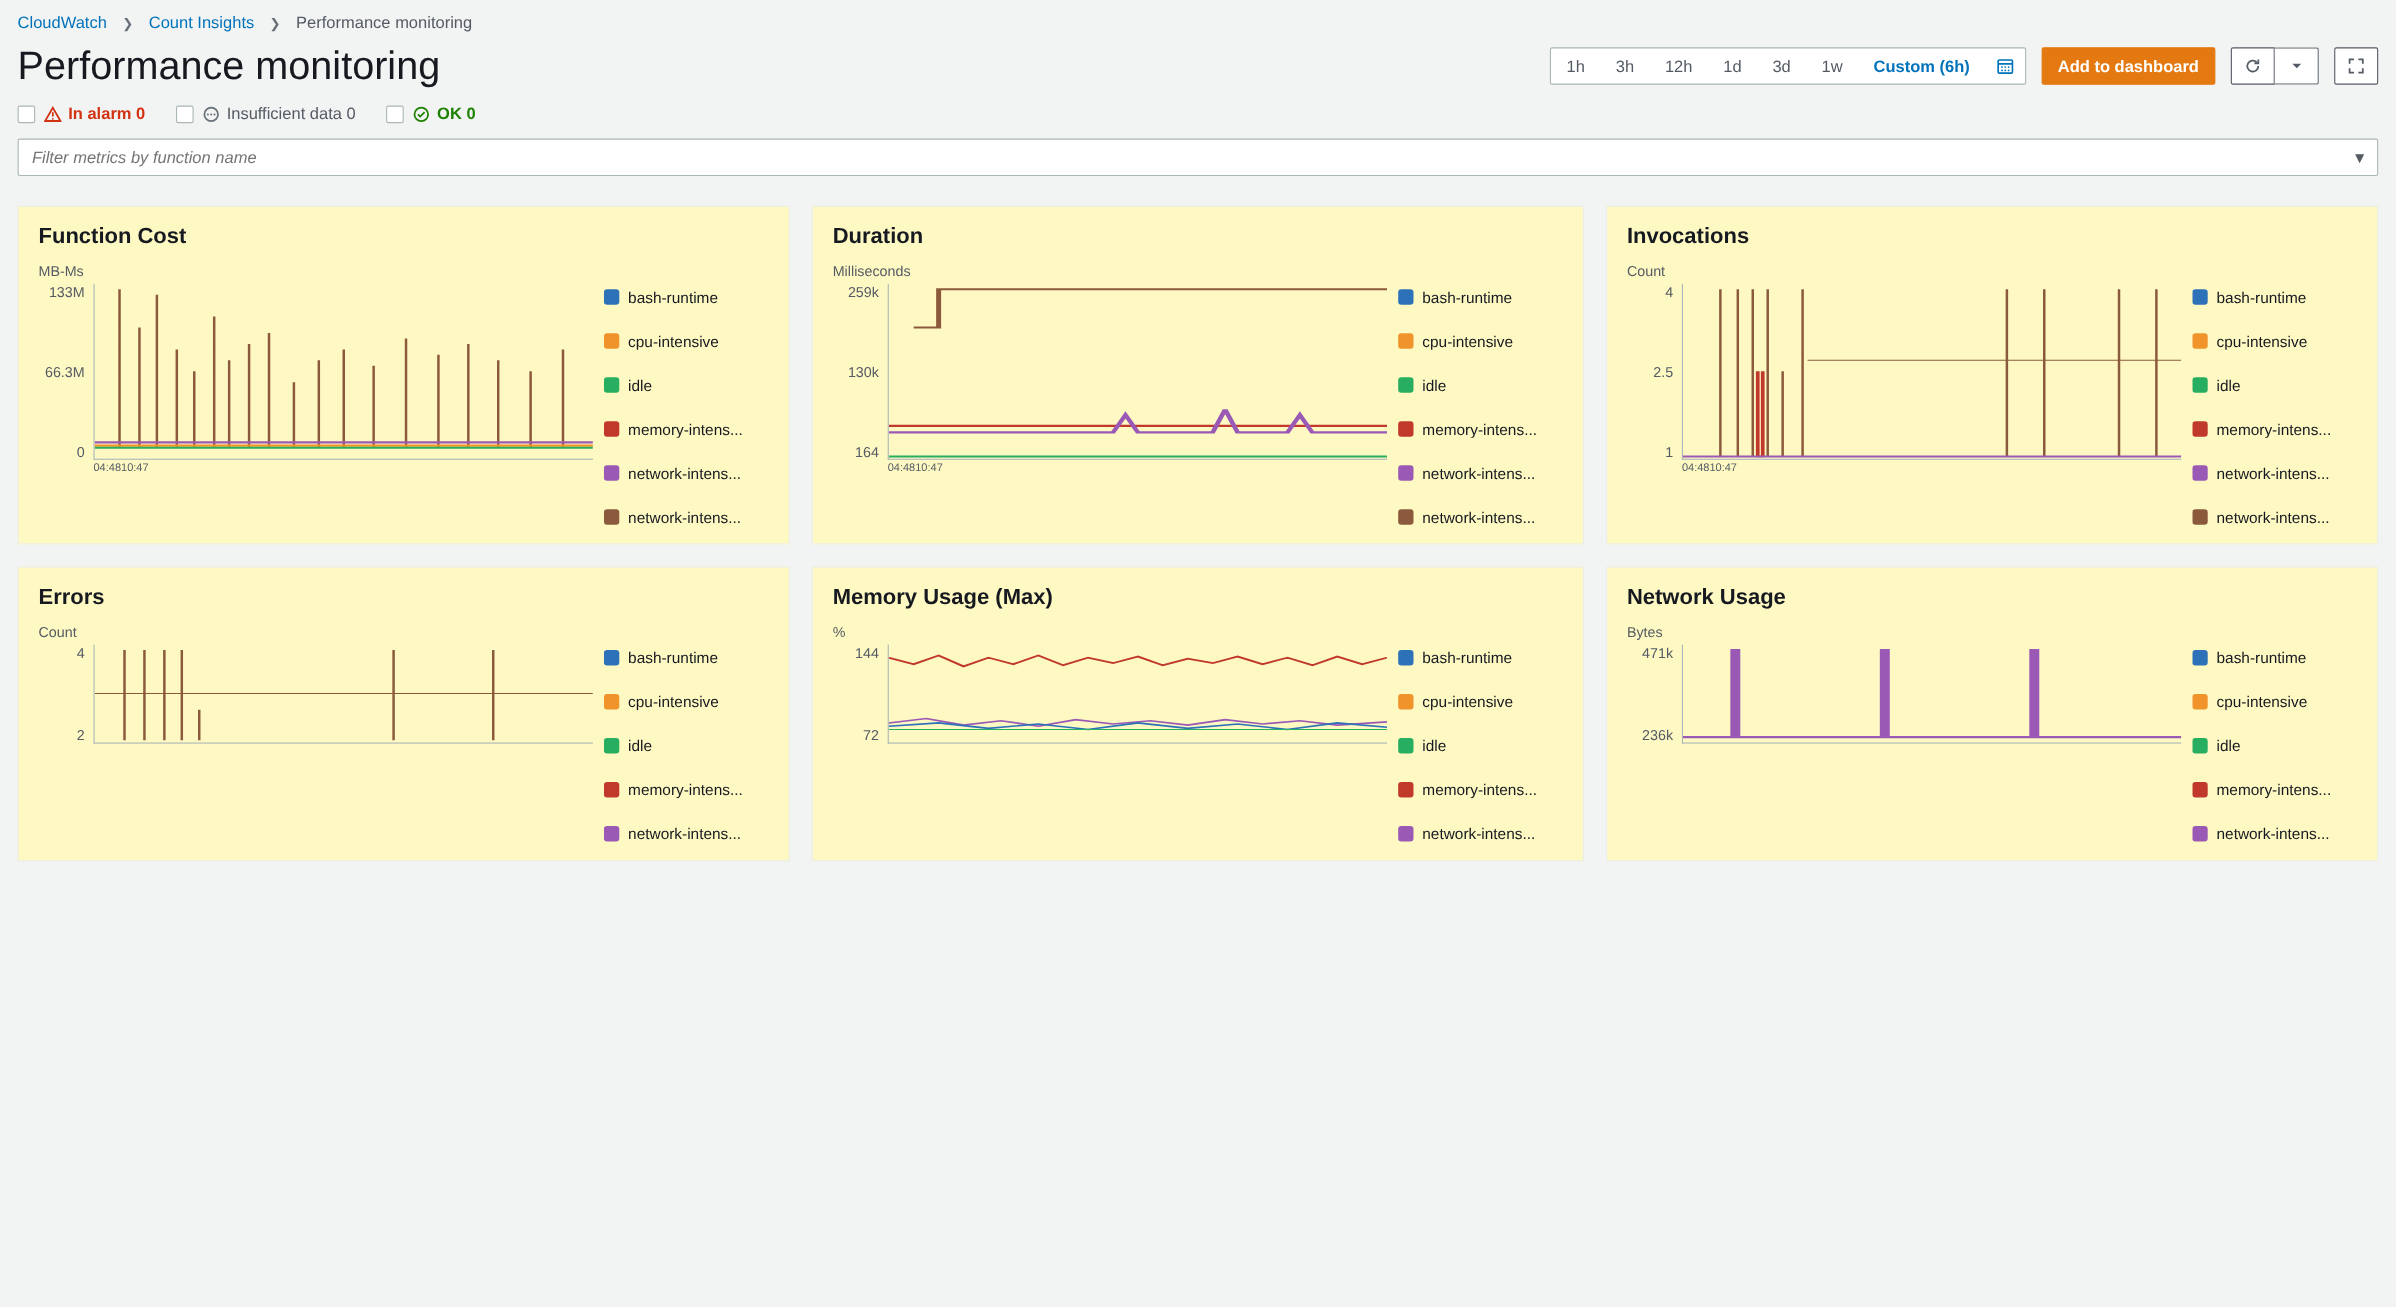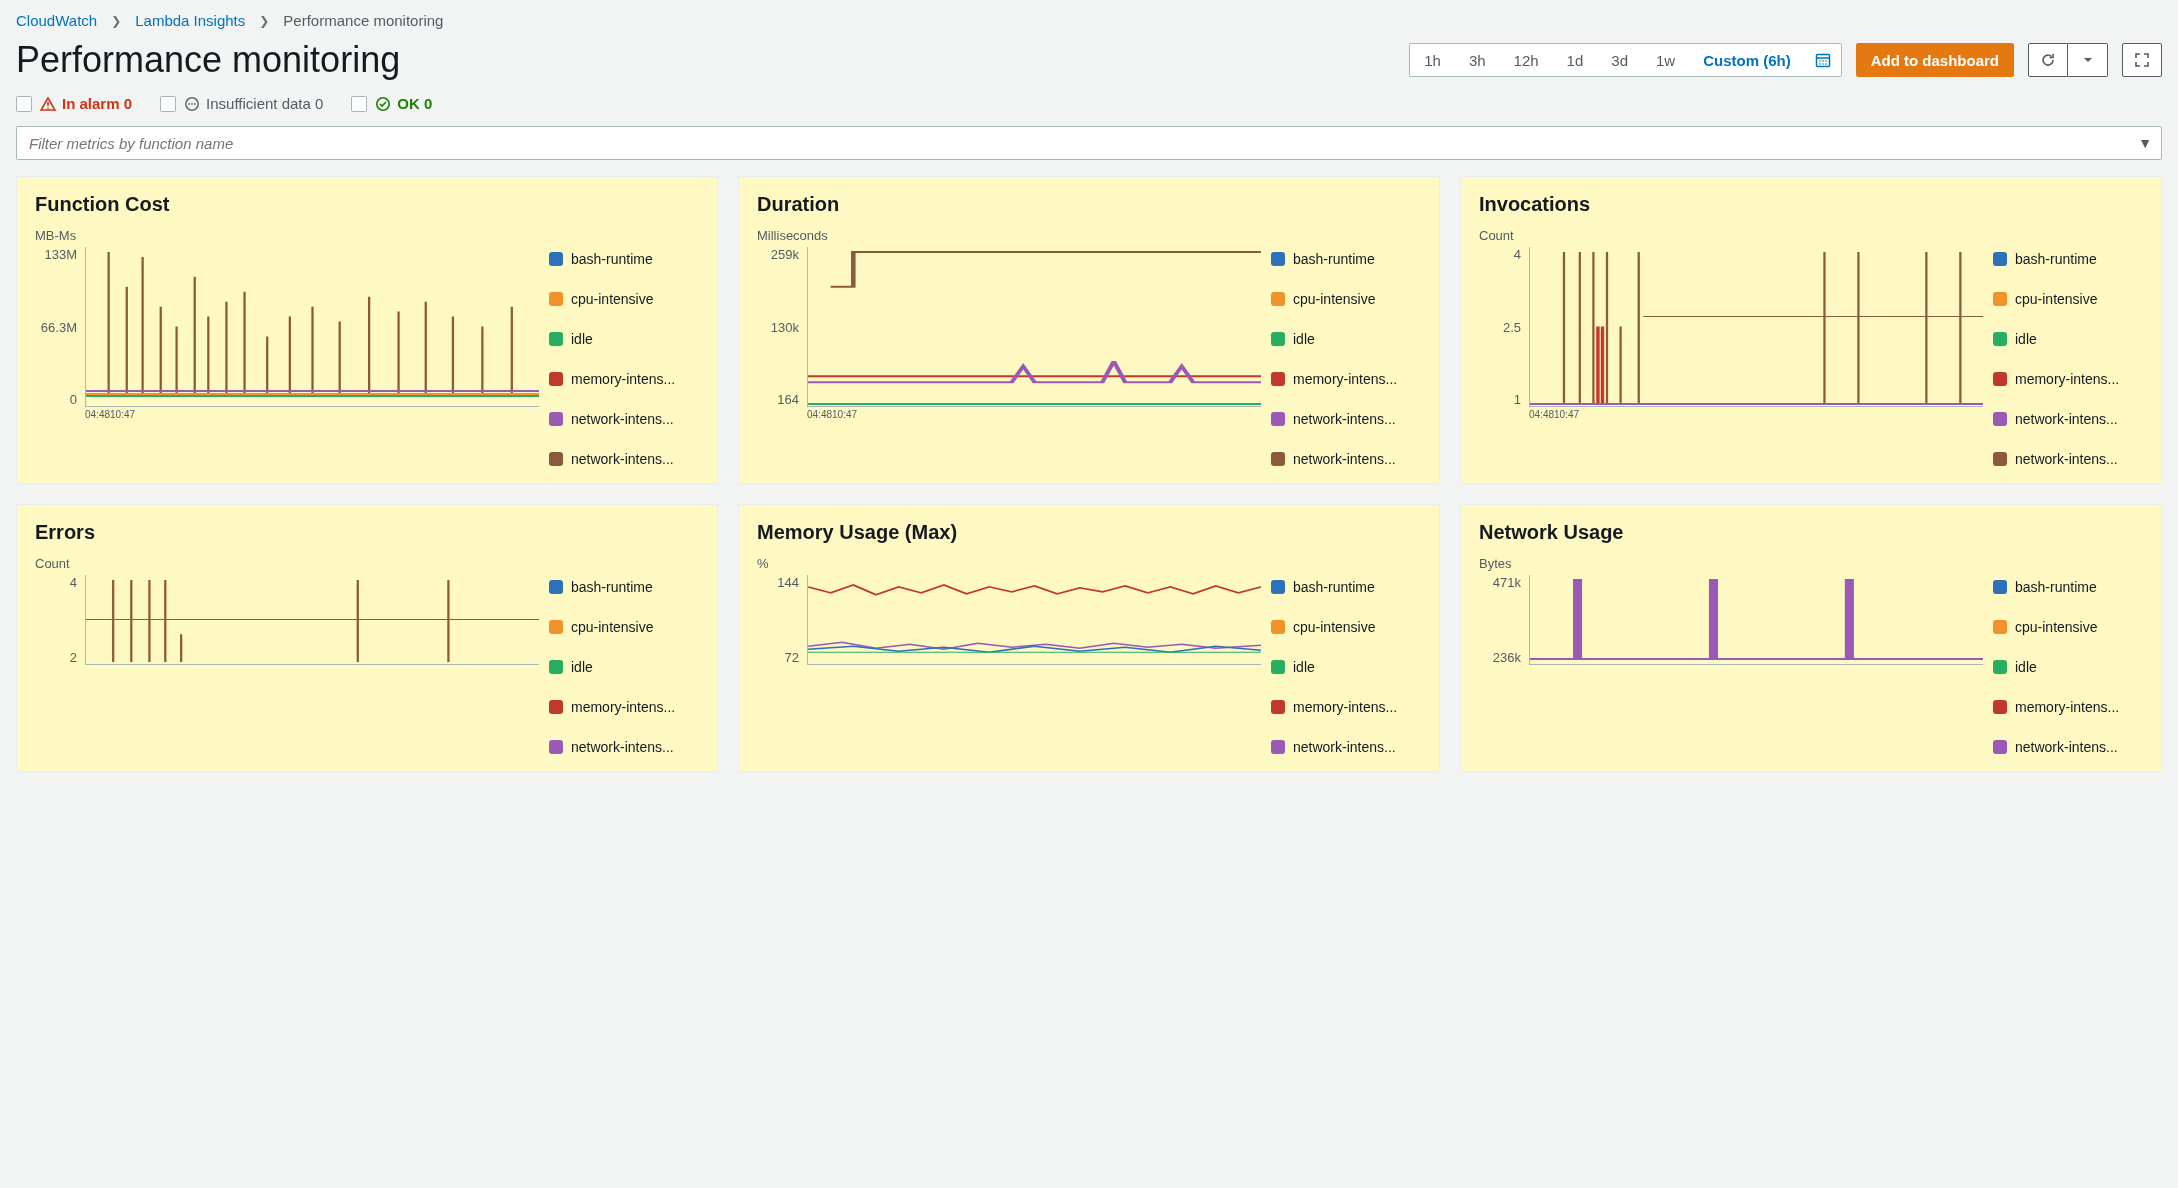--- a/index.html
+++ b/index.html
@@ -21,21 +21,21 @@
 .btn.icon-only { width: 40px; padding: 0; }
 .btn-group { display:flex; }
 .btn-group .btn:first-child { border-top-right-radius:0; border-bottom-right-radius:0; }
 .btn-group .btn:last-child { border-top-left-radius:0; border-bottom-left-radius:0; border-left:none; }
 .status-row { display:flex; align-items:center; gap: 28px; margin-bottom: 14px; font-size: 15px; }
 .status-item { display:flex; align-items:center; gap: 8px; }
 .checkbox { width:16px; height:16px; border:1px solid #aab7b8; border-radius:2px; background:#fff; display:inline-block; }
 .status-alarm { color:#d13212; font-weight:700; display:flex; align-items:center; gap:6px; }
 .status-insuf { color:#545b64; display:flex; align-items:center; gap:6px;text-align:center; }
 .status-ok { color:#1d8102; font-weight:700; display:flex; align-items:center; gap:6px; }
-.filter-box { position:relative; margin-bottom: 16px; }
+.filter-box { position:relative; margin-bottom: 27px; }
 .filter-input { width:100%; height:34px; border:1px solid #aab7b8; border-radius:2px; padding:0 30px 0 12px; font-size:15px; font-style:italic; color:#687078; background:#fff; }
 .filter-chev { position:absolute; right:10px; top:50%; transform:translateY(-50%); color:#545b64; }
 .grid { display:grid; grid-template-columns: repeat(3, 1fr); gap: 20px; }
 .card { background:#fef9c3; border:1px solid #eaeded; padding: 16px 18px; }
 .card h2 { font-size: 20px; font-weight:700; margin-bottom: 12px; }
 .unit { font-size:13px; color:#545b64; margin-bottom: 4px; }
 .chart-wrap { display:flex; gap: 10px; }
 .chart-area { flex:1; min-width:0; }
 .legend { width: 150px; flex-shrink:0; display:flex; flex-direction:column; gap: 24px; padding-top: 4px; }
 .legend-item { display:flex; align-items:center; gap:8px; font-size:14px; color:#16191f; white-space:nowrap; overflow:hidden; text-overflow:ellipsis; }
@@ -48,21 +48,21 @@
 .icon-svg { width:16px; height:16px; display:block; }
 </style>
 </head>
 <body>
 
 <div class="container">
 
   <div class="breadcrumb">
     <a href="#">CloudWatch</a>
     <span class="chev">❯</span>
-    <a href="#">Lambda Insights</a>
+    <a href="#">Count Insights</a>
     <span class="chev">❯</span>
     <span class="current">Performance monitoring</span>
   </div>
 
   <div class="header-row">
     <h1>Performance monitoring</h1>
     <div class="toolbar">
       <div class="time-picker">
         <span class="tp">1h</span>
         <span class="tp">3h</span>

